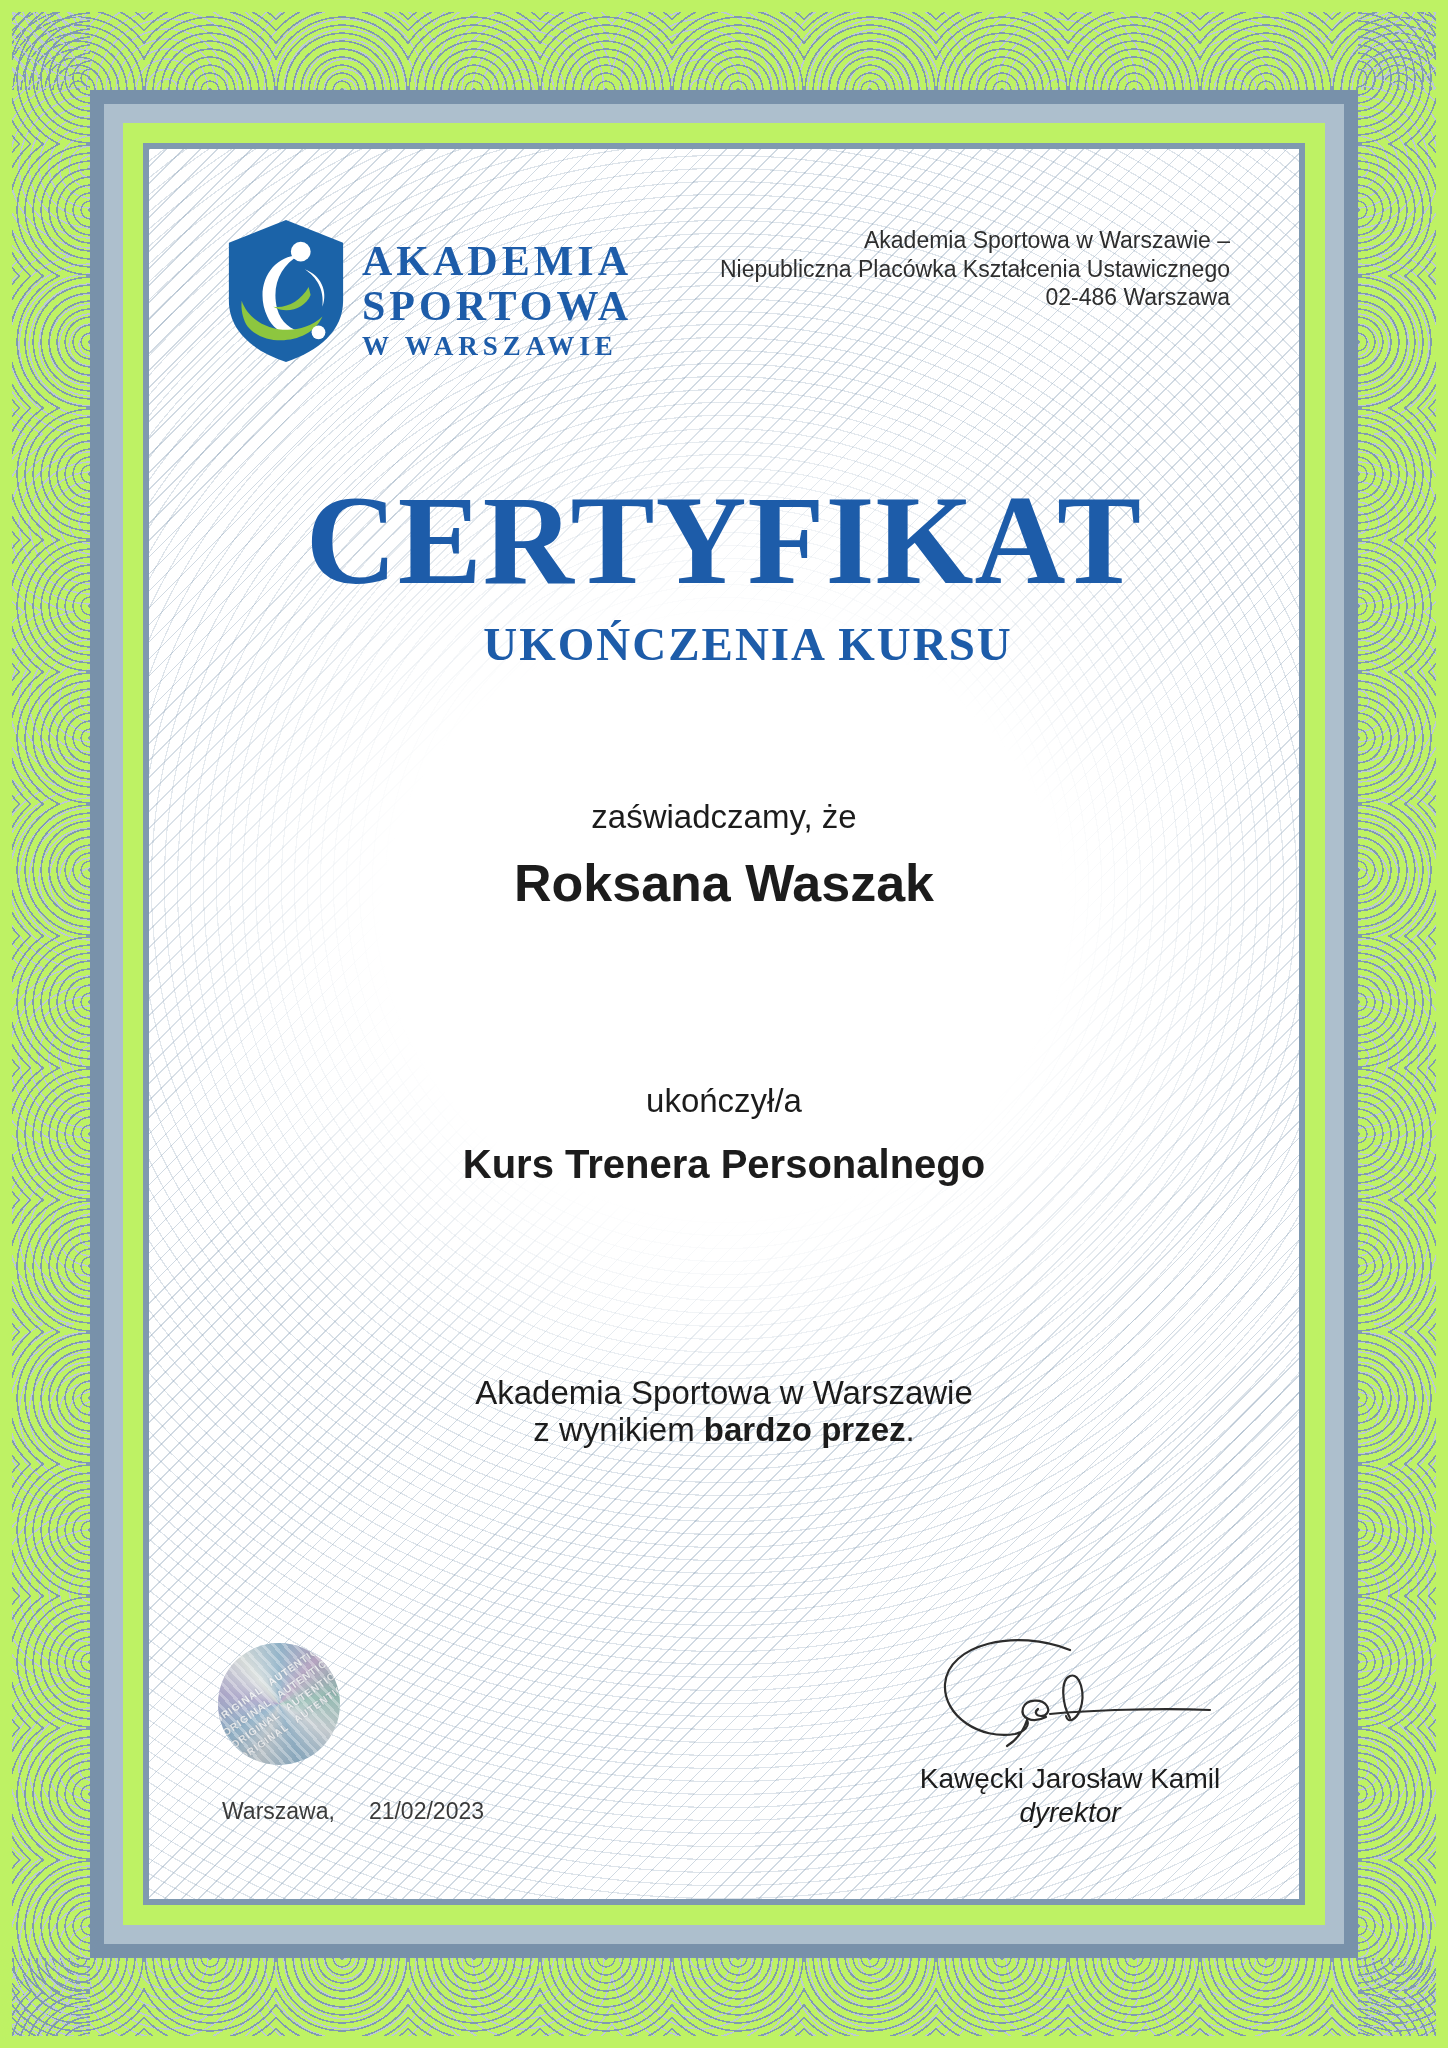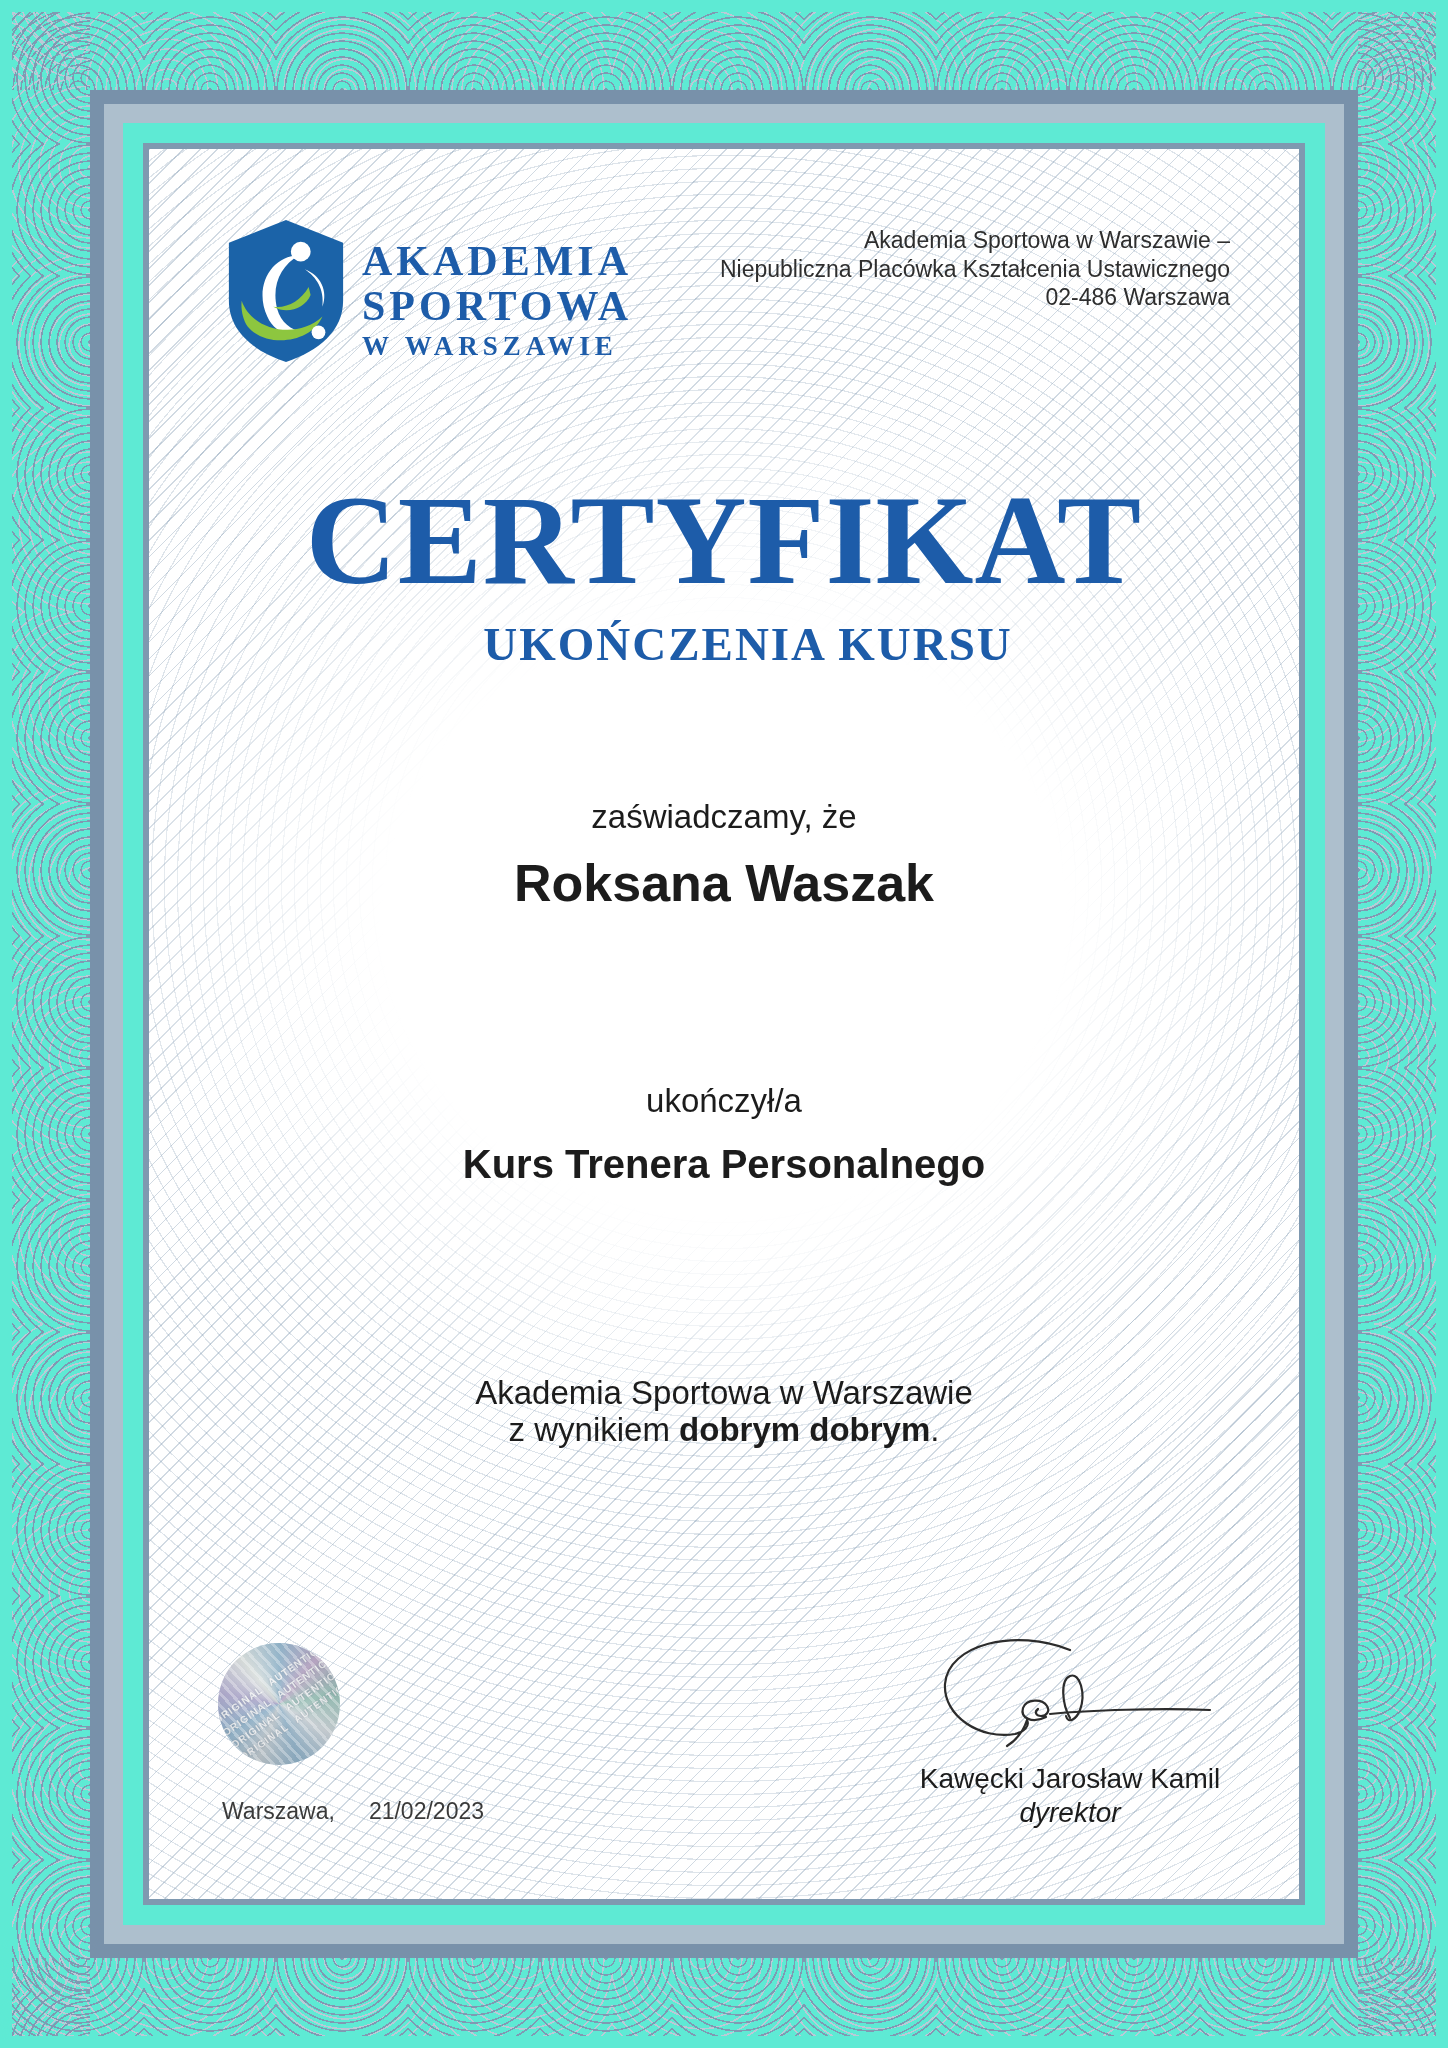--- a/index.html
+++ b/index.html
@@ -1,17 +1,17 @@
 <!DOCTYPE html>
 <html><head>
 <meta charset="utf-8">
 <style>
   html,body{margin:0;padding:0;background:#ffffff;}
   .page{
-    position:relative;width:1448px;height:2048px;background:#5eead4;overflow:hidden;
+    position:relative;width:1448px;height:2048px;background:#bef264;overflow:hidden;
     font-family:"Liberation Sans","DejaVu Sans",sans-serif;color:#1c1c1c;
   }
   
   .band{position:absolute;}
   .band.top{left:12px;right:12px;top:12px;height:78px;
     background-image:
       repeating-radial-gradient(circle at 50% 100%, #8099b2 0 1.6px, rgba(255,255,255,0) 1.6px 8px),
       repeating-radial-gradient(circle at 50% 100%, #bcc9d6 0 1.6px, rgba(255,255,255,0) 1.6px 10px);
     background-size:132px 100%,178px 100%;background-position:0 0,66px 0;}
   .band.bottom{left:12px;right:12px;bottom:12px;height:78px;
@@ -114,21 +114,21 @@
 
   <div class="title">CERTYFIKAT</div>
   <div class="subtitle">UKOŃCZENIA KURSU</div>
 
   <div class="intro">zaświadczamy, że</div>
   <div class="recipient">Roksana Waszak</div>
   <div class="completion">ukończył/a</div>
   <div class="course">Kurs Trenera Personalnego</div>
   <div class="conducted">
     <div>Akademia Sportowa w Warszawie</div>
-    <div><span>z wynikiem </span><b>dobrym dobrym</b><span>.</span></div>
+    <div><span>z wynikiem </span><b>bardzo przez</b><span>.</span></div>
   </div>
 
   <div class="seal">
     <div class="seal-words">
       <span>ORIGINAL</span>
       <span>AUTENTIC</span>
       <span>ORIGINAL</span>
       <span>AUTENTIC</span>
       <span>ORIGINAL</span>
       <span>AUTENTIC</span>

